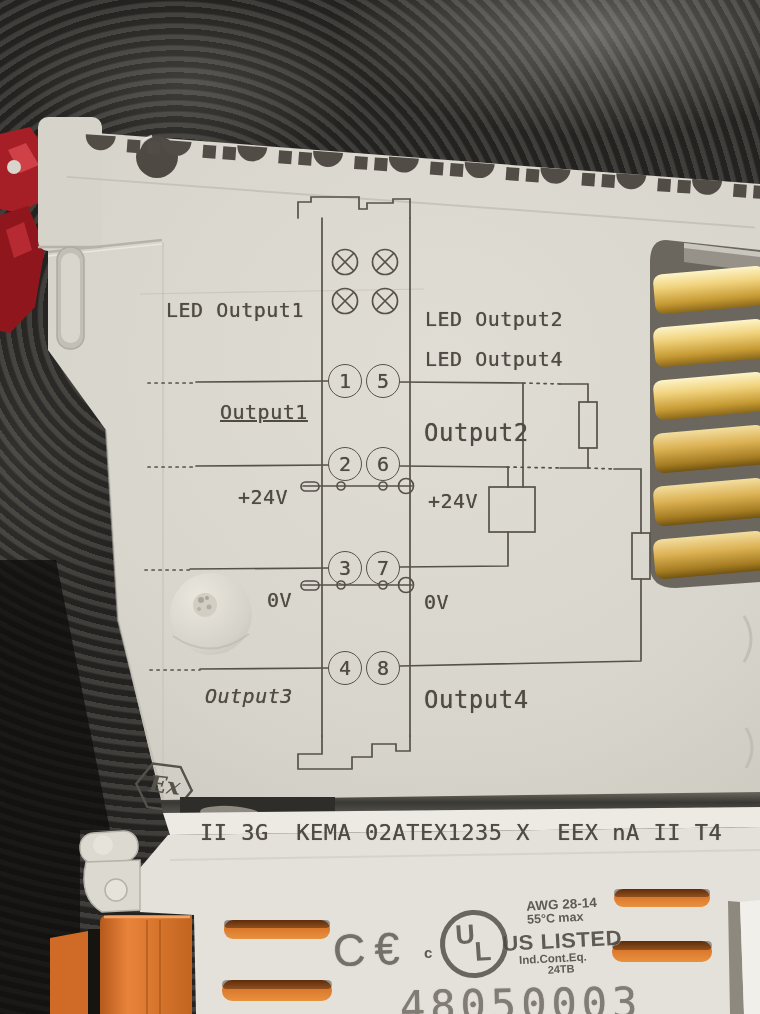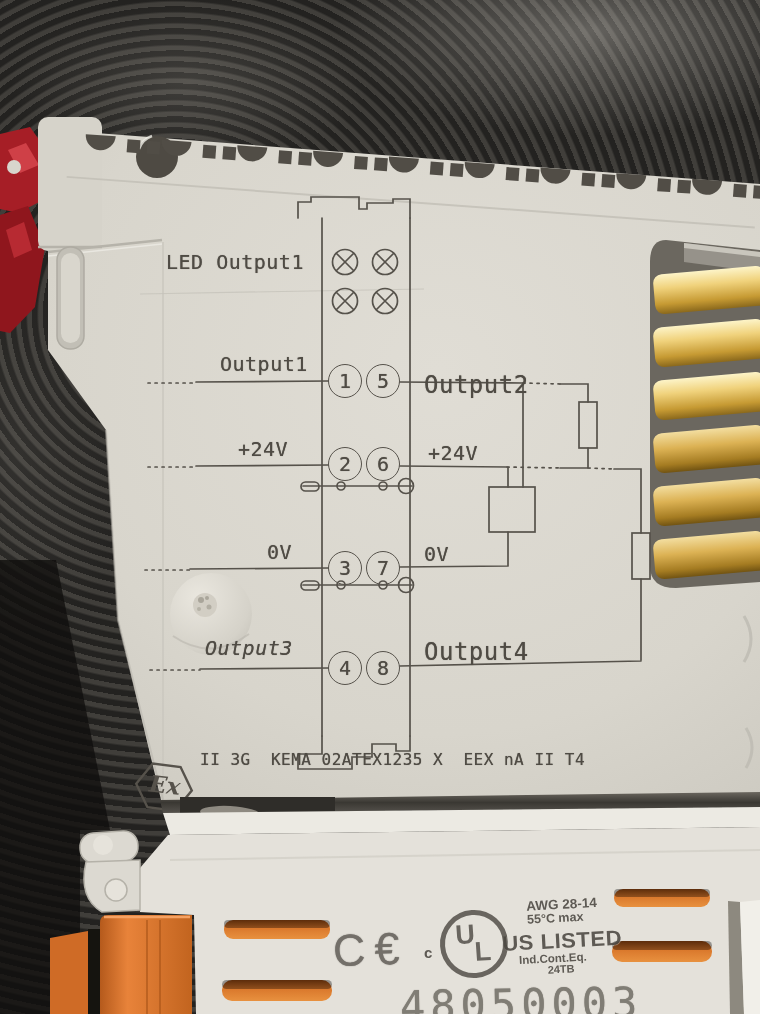--- a/index.html
+++ b/index.html
@@ -8,21 +8,21 @@
     background:
       radial-gradient(ellipse 420px 170px at 78% 3%, rgba(195,191,183,.38), transparent 62%),
       radial-gradient(ellipse 300px 140px at 25% 8%, rgba(150,146,138,.22), transparent 60%),
       radial-gradient(ellipse 200px 300px at 2% 45%, rgba(120,116,110,.15), transparent 60%),
       repeating-radial-gradient(circle at 23% 31%, #403e3a 0 4px, #232220 6px 11px),
       repeating-radial-gradient(circle at 71% 62%, #46433e 0 3px, #262420 5px 10px);
     background-blend-mode: screen, screen, screen, normal, multiply;
   }
   svg{position:absolute;left:0;top:0;}
   .print{position:absolute;color:#4f4b44;text-shadow:0 0 .7px rgba(79,75,68,.85);
-    white-space:pre;letter-spacing:.5px;}
+    white-space:pre;letter-spacing:.5px;margin-top:48px;}
   .term{position:absolute;width:34px;height:34px;border:1.9px solid #56524b;border-radius:50%;
     display:flex;align-items:center;justify-content:center;font-size:20px;color:#4f4b44;
     box-sizing:border-box;text-shadow:0 0 .7px rgba(79,75,68,.85);}
   .stamp{position:absolute;color:#4c4842;font-family:"Liberation Sans",sans-serif;
     font-weight:bold;opacity:.88;text-shadow:.5px .5px .7px rgba(235,233,225,.55);}
   .ex-wrap{position:absolute;left:136px;top:763px;width:56px;height:48px;transform:rotate(7deg);}
   .ex-label{position:absolute;left:13px;top:8px;font-family:"DejaVu Serif",serif;
     font-style:italic;font-weight:bold;font-size:23px;color:#56524b;}
   .ul-circle{position:absolute;left:440px;top:910px;width:68px;height:68px;border:5px solid #54504a;
     border-radius:50%;box-sizing:border-box;transform:rotate(-4deg);opacity:.85;}
@@ -263,43 +263,45 @@
         <rect x="612" y="941" width="100" height="9" rx="4.5" fill="#000" opacity=".35"></rect>
       </g>
     </g>
 
     <polygon points="728,901 740,902 744,1014 730,1014" fill="#8d897f"></polygon>
     <polygon points="740,902 760,900 760,1014 744,1014" fill="#f1efe9"></polygon>
   </g>
 </svg>
 
 <div class="print" style="left:166px;top:250px;font-size:20px;">LED Output1</div>
-
-<div class="print" style="left:220px;top:352px;font-size:20px;">Output1</div>
+<div class="print" style="left:425px;top:259px;font-size:20px;">LED Output2</div>
+<div class="print" style="left:425px;top:299px;font-size:20px;">LED Output4</div>
+
+<div class="print" style="left:220px;top:352px;font-size:20px;text-decoration:underline;">Output1</div>
 <div class="print" style="left:424px;top:371px;font-size:24px;">Output2</div>
 <div class="print" style="left:238px;top:437px;font-size:20px;">+24V</div>
 <div class="print" style="left:428px;top:441px;font-size:20px;">+24V</div>
 <div class="print" style="left:267px;top:540px;font-size:20px;">0V</div>
 <div class="print" style="left:424px;top:542px;font-size:20px;">0V</div>
 <div class="print" style="left:205px;top:636px;font-size:20px;font-style:italic;">Output3</div>
 <div class="print" style="left:424px;top:638px;font-size:24px;">Output4</div>
 
 <div class="term" style="left:328px;top:364px;">1</div>
 <div class="term" style="left:366px;top:364px;">5</div>
 <div class="term" style="left:328px;top:447px;">2</div>
 <div class="term" style="left:366px;top:447px;">6</div>
 <div class="term" style="left:328px;top:551px;">3</div>
 <div class="term" style="left:366px;top:551px;">7</div>
 <div class="term" style="left:328px;top:651px;">4</div>
 <div class="term" style="left:366px;top:651px;">8</div>
 
 <div class="ex-wrap">
   <span class="ex-label">Ex</span>
 </div>
-<div class="print" style="left:200px;top:750px;font-size:16px;">II 3G  KEMA 02ATEX1235 X  EEX nA II T4</div>
+<div class="print" style="left:200px;top:772px;font-size:22px;">II 3G  KEMA 02ATEX1235 X  EEX nA II T4</div>
 
 <div class="ce-mark">C€</div>
 
 <div class="stamp" style="left:424px;top:944px;font-size:15px;">c</div>
 <div class="ul-circle">
   <span class="ul-u">U</span>
   <span class="ul-l">L</span>
 </div>
 
 <div class="ul-text-block">

